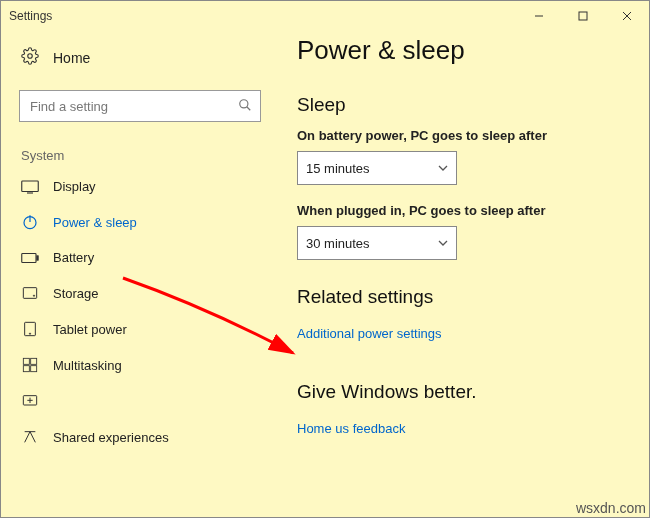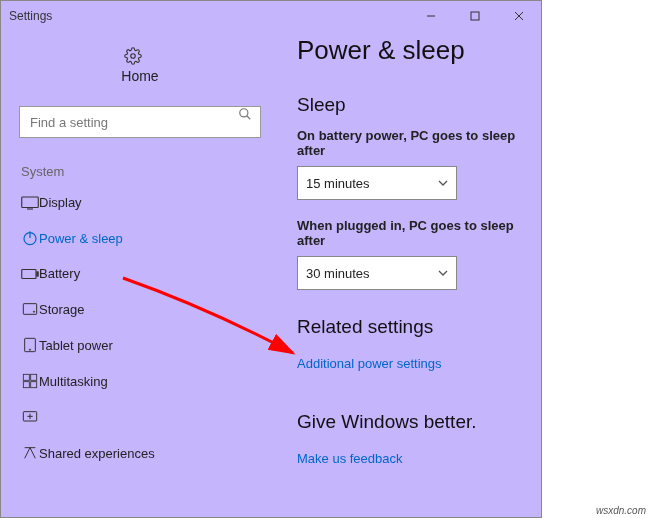--- a/index.html
+++ b/index.html
@@ -8,24 +8,24 @@
     font-family: "Segoe UI", Arial, sans-serif;
     font-size: 13px;
     color: #000;
     background: #fff;
     width: 650px;
     height: 518px;
     overflow: hidden;
     position: relative;
   }
   .window {
-    width: 542px;
+    width: 650px;
     height: 518px;
     border: 1px solid #888;
-    background: #c4b5fd;
+    background: #fef9c3;
     display: flex;
     flex-direction: column;
   }
   .titlebar {
     height: 30px;
     display: flex;
     align-items: center;
     padding-left: 8px;
     font-size: 12px;
     color: #333;
@@ -48,28 +48,28 @@
     overflow: hidden;
     display: flex;
     flex-direction: column;
   }
   .home-row {
     display: flex;
     align-items: center;
     padding: 8px 20px 14px 20px;
     font-size: 14px;
     color: #222;
-    flex-direction: column;
   }
   .home-row .hicon { margin-right: 14px; }
   .searchbox {
     margin: 8px 18px 12px 18px;
     border: 1px solid #999;
     height: 32px;
     display: flex;
+    align-items: center;
     padding: 0 8px;
     color: #666;
     font-size: 13px;
     background: #fff;
     gap: 12px;
   }
   .searchbox input {
     flex: 1;
     border: none;
     outline: none;
@@ -83,20 +83,21 @@
     color: #666;
     font-size: 13px;
   }
   .navlist { flex: 1; overflow: hidden; }
   .navitem {
     display: flex;
     align-items: center;
     padding: 10px 20px 10px 20px;
     color: #222;
     font-size: 13px;
+    gap: 14px;
     white-space: nowrap;
   }
   .navitem.selected {
     color: #0066cc;
   }
   .navitem .nicon { width: 18px; display: flex; align-items: center; justify-content: center; }
   .navitem .nicon svg { stroke: #333; fill: none; }
   .navitem.selected .nicon svg { stroke: #0066cc; }
   .main {
     flex: 1;
@@ -151,23 +152,22 @@
   .arrow-overlay {
     position: absolute;
     left: 118px;
     top: 273px;
     pointer-events: none;
   }
   .watermark {
     position: absolute;
     right: 4px;
     bottom: 2px;
-    font-size: 10px;
+    font-size: 14px;
     color: #555;
-    font-style: italic;
   }
 </style>
 </head>
 <body>
 
 <div class="window">
 
   <div class="titlebar">
     <span>Settings</span>
     <div class="spacer"></div>
@@ -324,21 +324,21 @@
             <svg width="10" height="6" viewBox="0 0 10 6">
               <path d="M1 1 L5 5 L9 1" fill="none" stroke="#555" stroke-width="1.3"></path>
             </svg>
           </span>
       </div>
 
       <div class="subhead">Related settings</div>
       <a class="link">Additional power settings</a>
 
       <div class="subhead">Give Windows better.</div>
-      <a class="link">Make us feedback</a>
+      <a class="link">Home us feedback</a>
     </div>
 
   </div>
 </div>
 
 <svg class="arrow-overlay" width="200" height="100">
   <defs>
     <marker id="ah" markerWidth="10" markerHeight="10" refX="8" refY="3" orient="auto">
       <path d="M0,0 L9,3 L0,6 Z" fill="#ff0000"></path>
     </marker>

